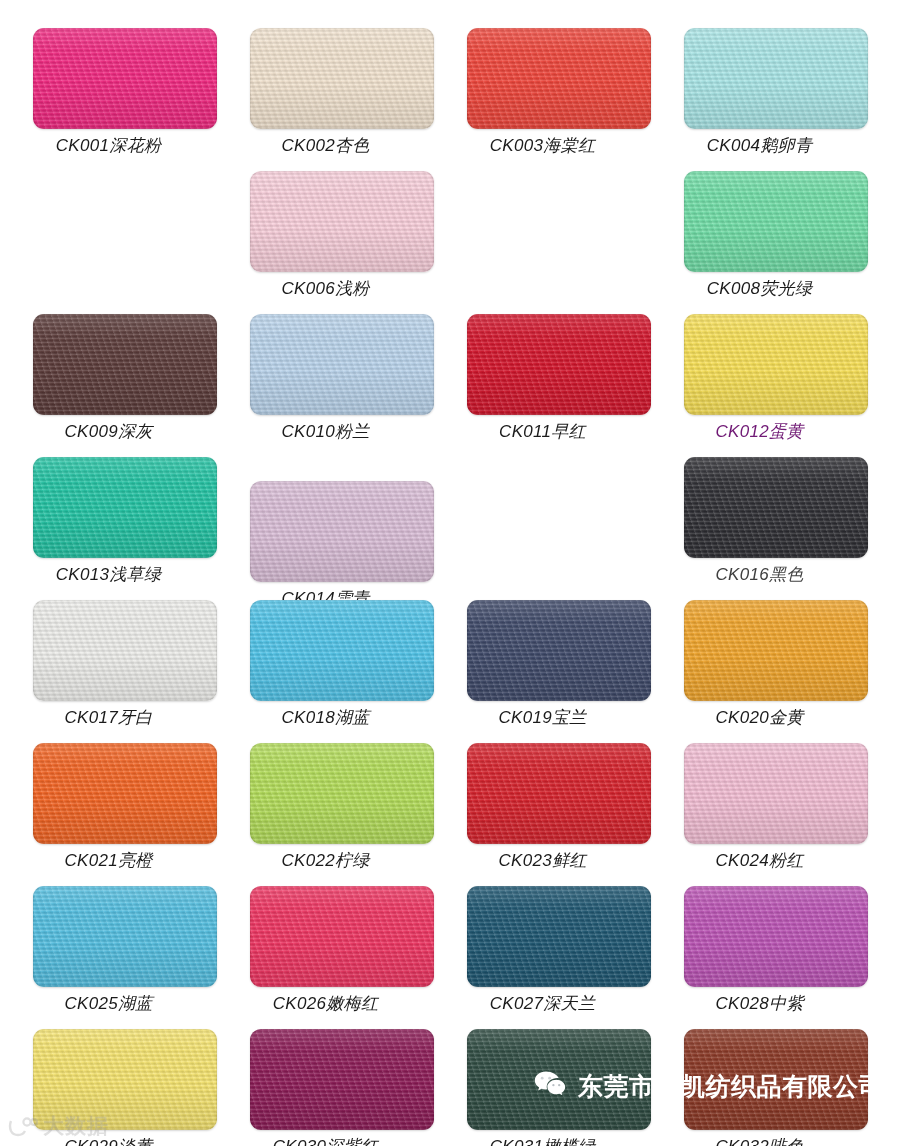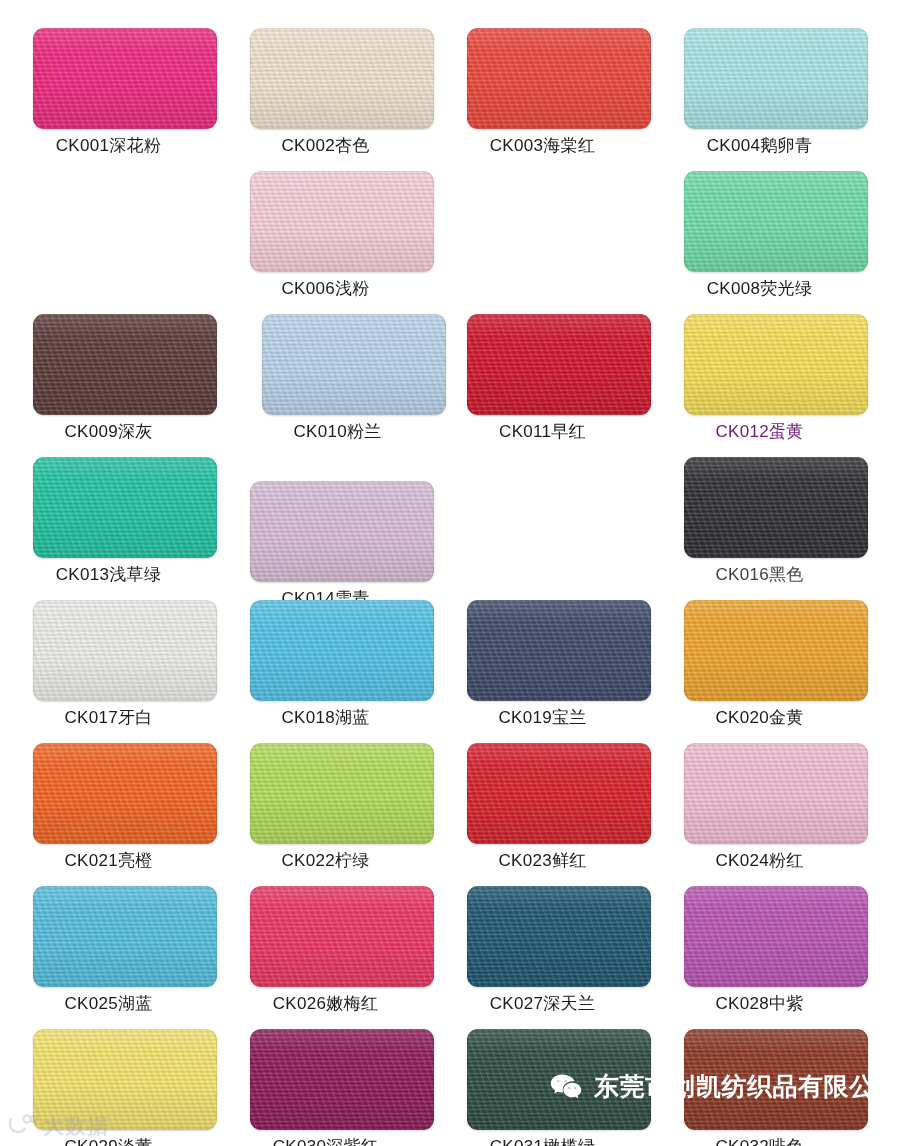--- a/index.html
+++ b/index.html
@@ -23,20 +23,21 @@
     height: 1146px;
     background: #ffffff;
   }
 
   .swatch-grid {
     position: absolute;
     left: 0;
     top: 0;
     width: 900px;
     height: 1146px;
+    font-style: italic;
   }
 
   .swatch-cell {
     position: absolute;
     width: 217px;
     height: 143px;
   }
 
   .swatch-chip {
     position: absolute;
@@ -108,43 +109,43 @@
     letter-spacing: 0.3px;
     white-space: nowrap;
   }
 
   
   #watermark-corner {
     position: absolute;
     left: 8px;
     bottom: 6px;
     display: flex;
+    align-items: center;
     gap: 5px;
     opacity: 0.30;
     pointer-events: none;
   }
   #watermark-corner .wm-mark {
     width: 30px;
     height: 22px;
     position: relative;
   }
   #watermark-corner .wm-text {
     font-size: 21px;
     font-weight: bold;
     color: #9a9a9a;
     letter-spacing: 1px;
     white-space: nowrap;
   }
 
   #watermark-wechat {
     position: absolute;
-    right: 0;
+    right: 16px;
     bottom: 43px;
     display: flex;
-    align-items: center;
     gap: 12px;
     pointer-events: none;
   }
   #watermark-wechat .wechat-logo {
     width: 32px;
     height: 27px;
     position: relative;
     flex: 0 0 auto;
   }
   #watermark-wechat .wm-company {
@@ -224,21 +225,21 @@
       <div class="swatch-cell" style="left: 0px; top: 312px;">
         <div class="swatch-chip">
           <div class="base" style="background: rgb(90, 58, 56);"></div>
           <div class="threads"></div>
           <div class="twist"></div>
           <div class="sheen"></div>
           <div class="edge"></div>
         </div>
         <div class="swatch-label" style="color: rgb(27, 27, 27);">CK009深灰</div>
       </div>
-      <div class="swatch-cell" style="left: 229px; top: 312px;">
+      <div class="swatch-cell" style="left: 217px; top: 312px;">
         <div class="swatch-chip">
           <div class="base" style="background: rgb(185, 211, 235);"></div>
           <div class="threads"></div>
           <div class="twist"></div>
           <div class="sheen"></div>
           <div class="edge"></div>
         </div>
         <div class="swatch-label" style="color: rgb(27, 27, 27);">CK010粉兰</div>
       </div>
       <div class="swatch-cell" style="left: 434px; top: 312px;">

